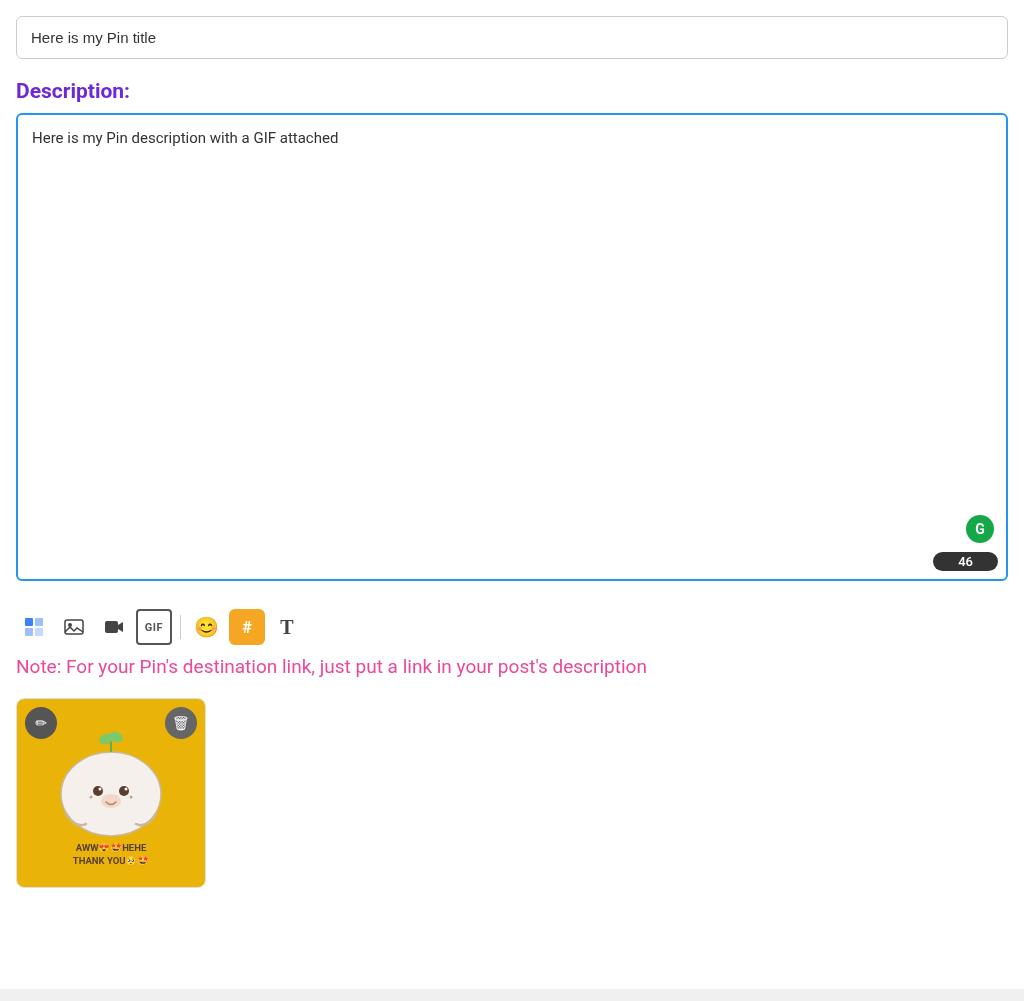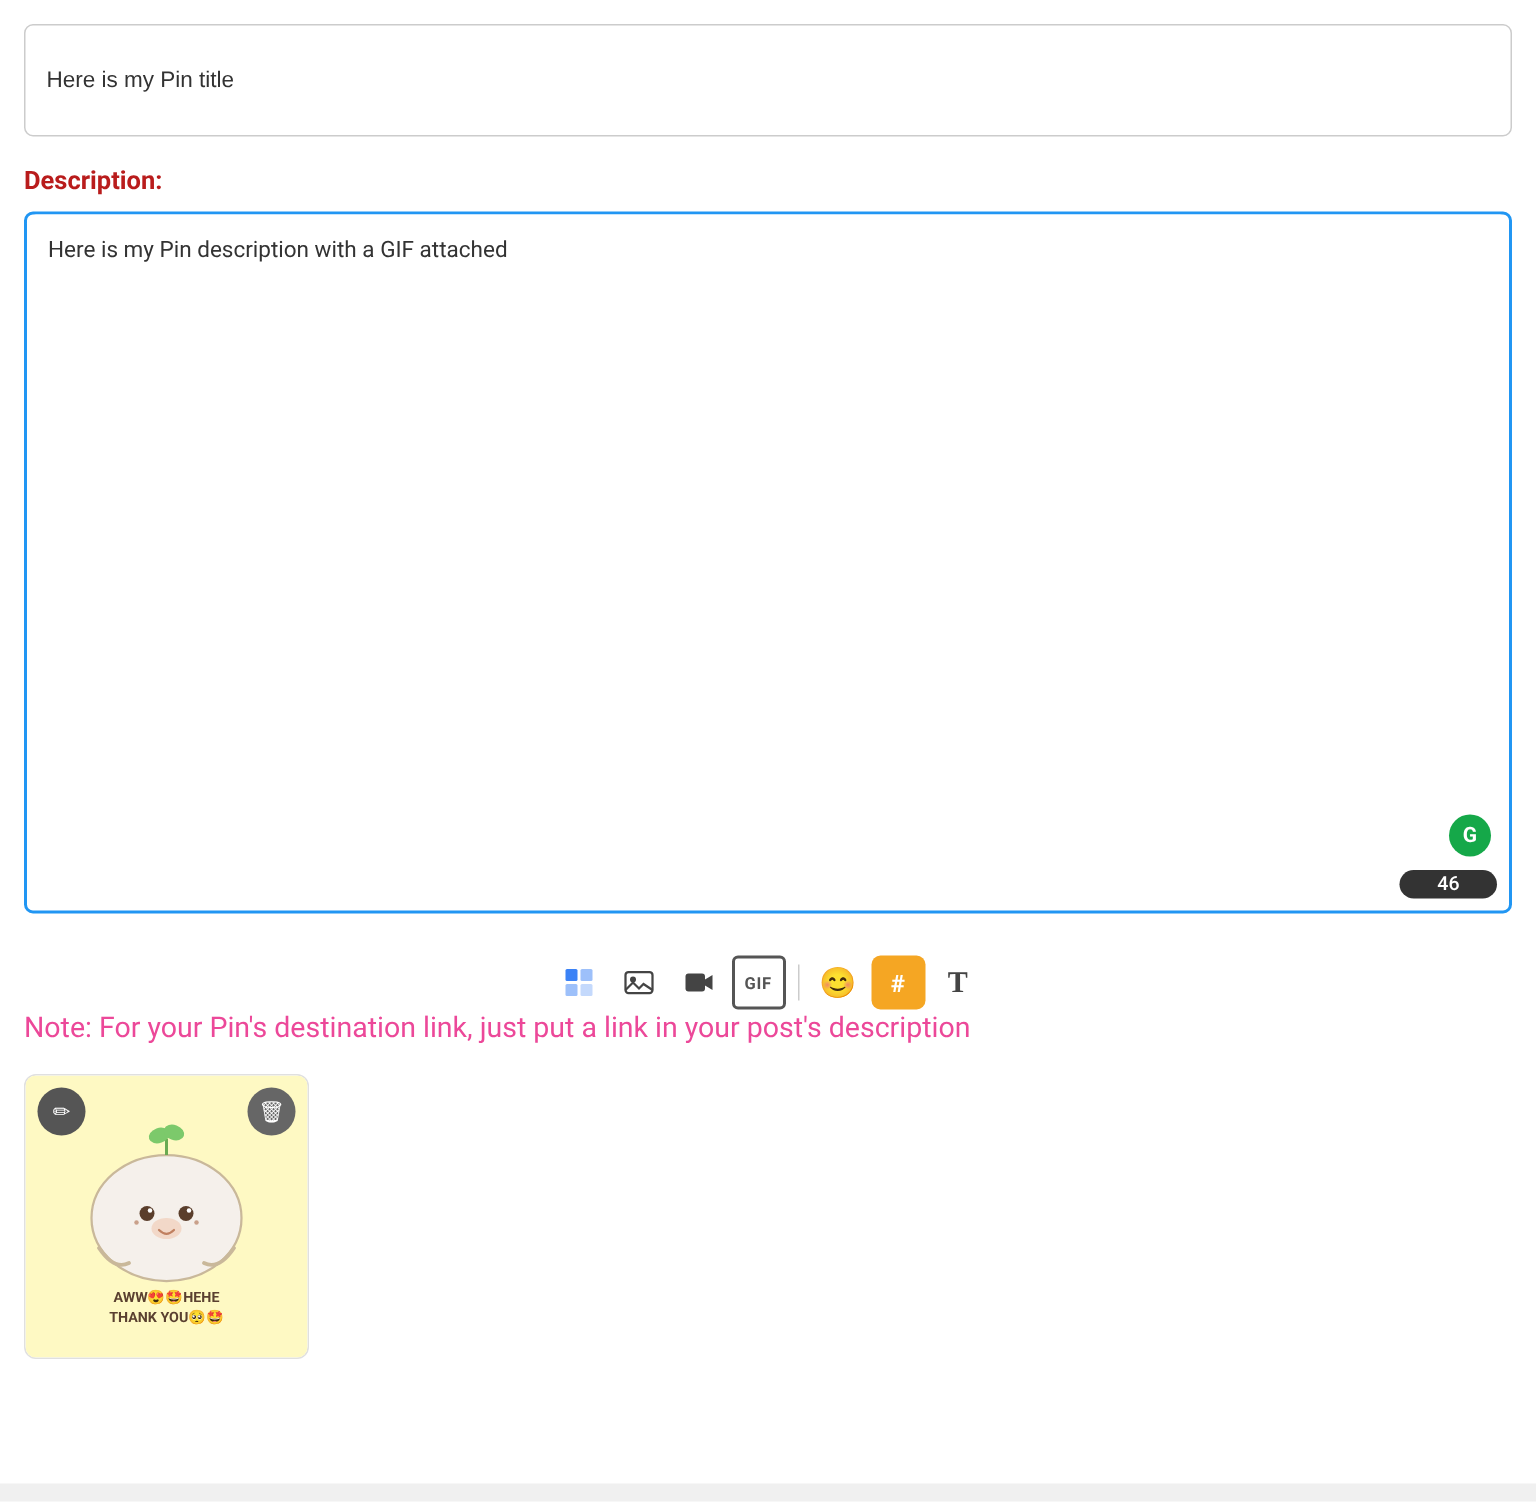--- a/index.html
+++ b/index.html
@@ -18,31 +18,31 @@
     }
 
     .title-input-wrapper {
       margin-bottom: 20px;
     }
 
     .title-input {
       width: 100%;
       border: 1px solid #ccc;
       border-radius: 6px;
-      padding: 28px 14px;
+      padding: 12px 14px;
       font-size: 15px;
       color: #333;
       outline: none;
     }
 
     .description-label {
-      font-size: 17px;
+      font-size: 21px;
       font-weight: 700;
       margin-bottom: 10px;
-      color: #b91c1c;
+      color: #6d28d9;
     }
 
     .description-textarea-wrapper {
       position: relative;
       border: 2px solid #2196f3;
       border-radius: 6px;
       margin-bottom: 28px;
     }
 
     .description-textarea {
@@ -83,21 +83,22 @@
       color: #fff;
       border-radius: 20px;
       padding: 2px 25px;
       font-size: 13px;
       font-weight: 500;
     }
 
     .toolbar {
       display: flex;
       align-items: center;
-      justify-content: center;
+      justify-content: flex-start;
+      margin-bottom: 10px;
     }
 
     .toolbar-left {
       display: flex;
       align-items: center;
       gap: 4px;
     }
 
     .toolbar-icon {
       width: 36px;
@@ -276,21 +277,21 @@
   <div class="gif-preview-actions">
     <button class="gif-action-btn edit-btn">
       <span>✏</span>
     </button>
     <button class="gif-action-btn delete-btn">
       <span>🗑</span>
     </button>
   </div>
 
   
-  <div style="width:100%;height:100%;display:flex;flex-direction:column;align-items:center;justify-content:center;background:#fef9c3;">
+  <div style="width:100%;height:100%;display:flex;flex-direction:column;align-items:center;justify-content:center;background:#eab308;">
     <svg width="130" height="120" viewBox="0 0 130 120">
 
       <ellipse cx="65" cy="75" rx="50" ry="42" fill="#f5f0eb" stroke="#c9b89a" stroke-width="1.5"></ellipse>
 
       <line x1="65" y1="33" x2="65" y2="22" stroke="#6aaa52" stroke-width="2"></line>
       <ellipse cx="60" cy="20" rx="7" ry="5" fill="#7cc96b" transform="rotate(-20, 60, 20)"></ellipse>
       <ellipse cx="70" cy="18" rx="7" ry="5" fill="#7cc96b" transform="rotate(20, 70, 18)"></ellipse>
 
       <circle cx="52" cy="72" r="5" fill="#5a3e2b"></circle>
       <circle cx="78" cy="72" r="5" fill="#5a3e2b"></circle>

